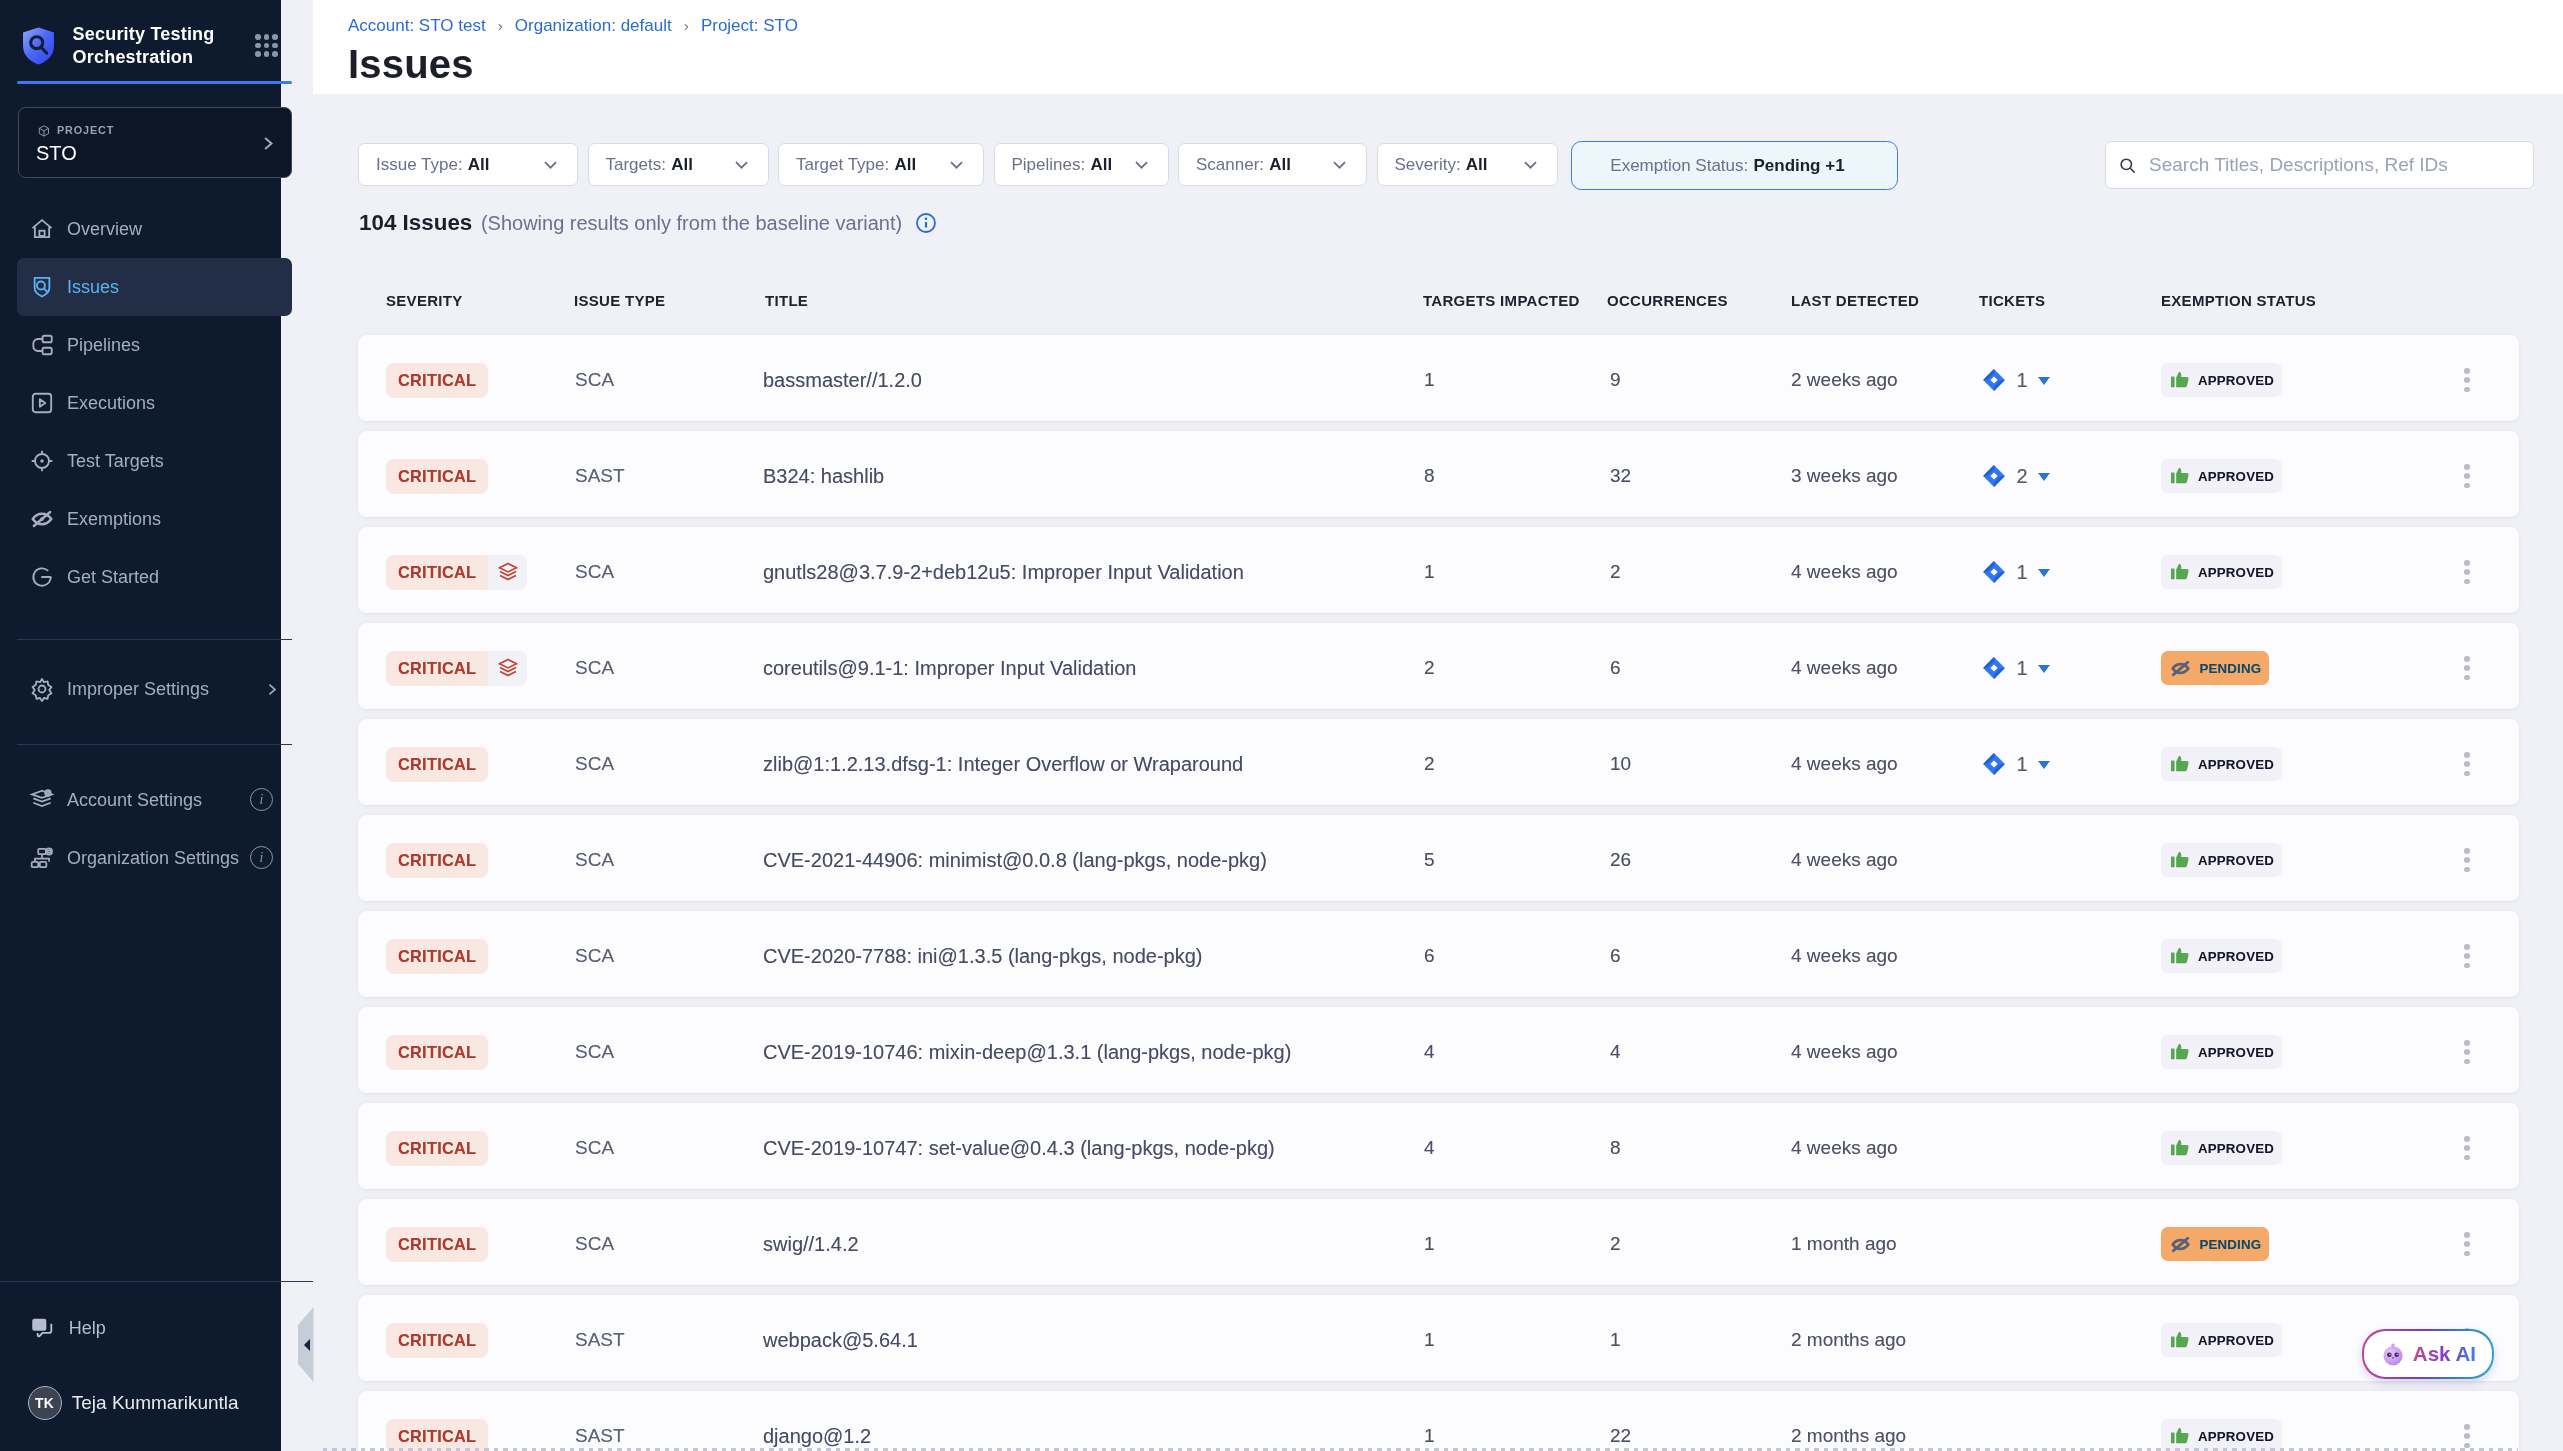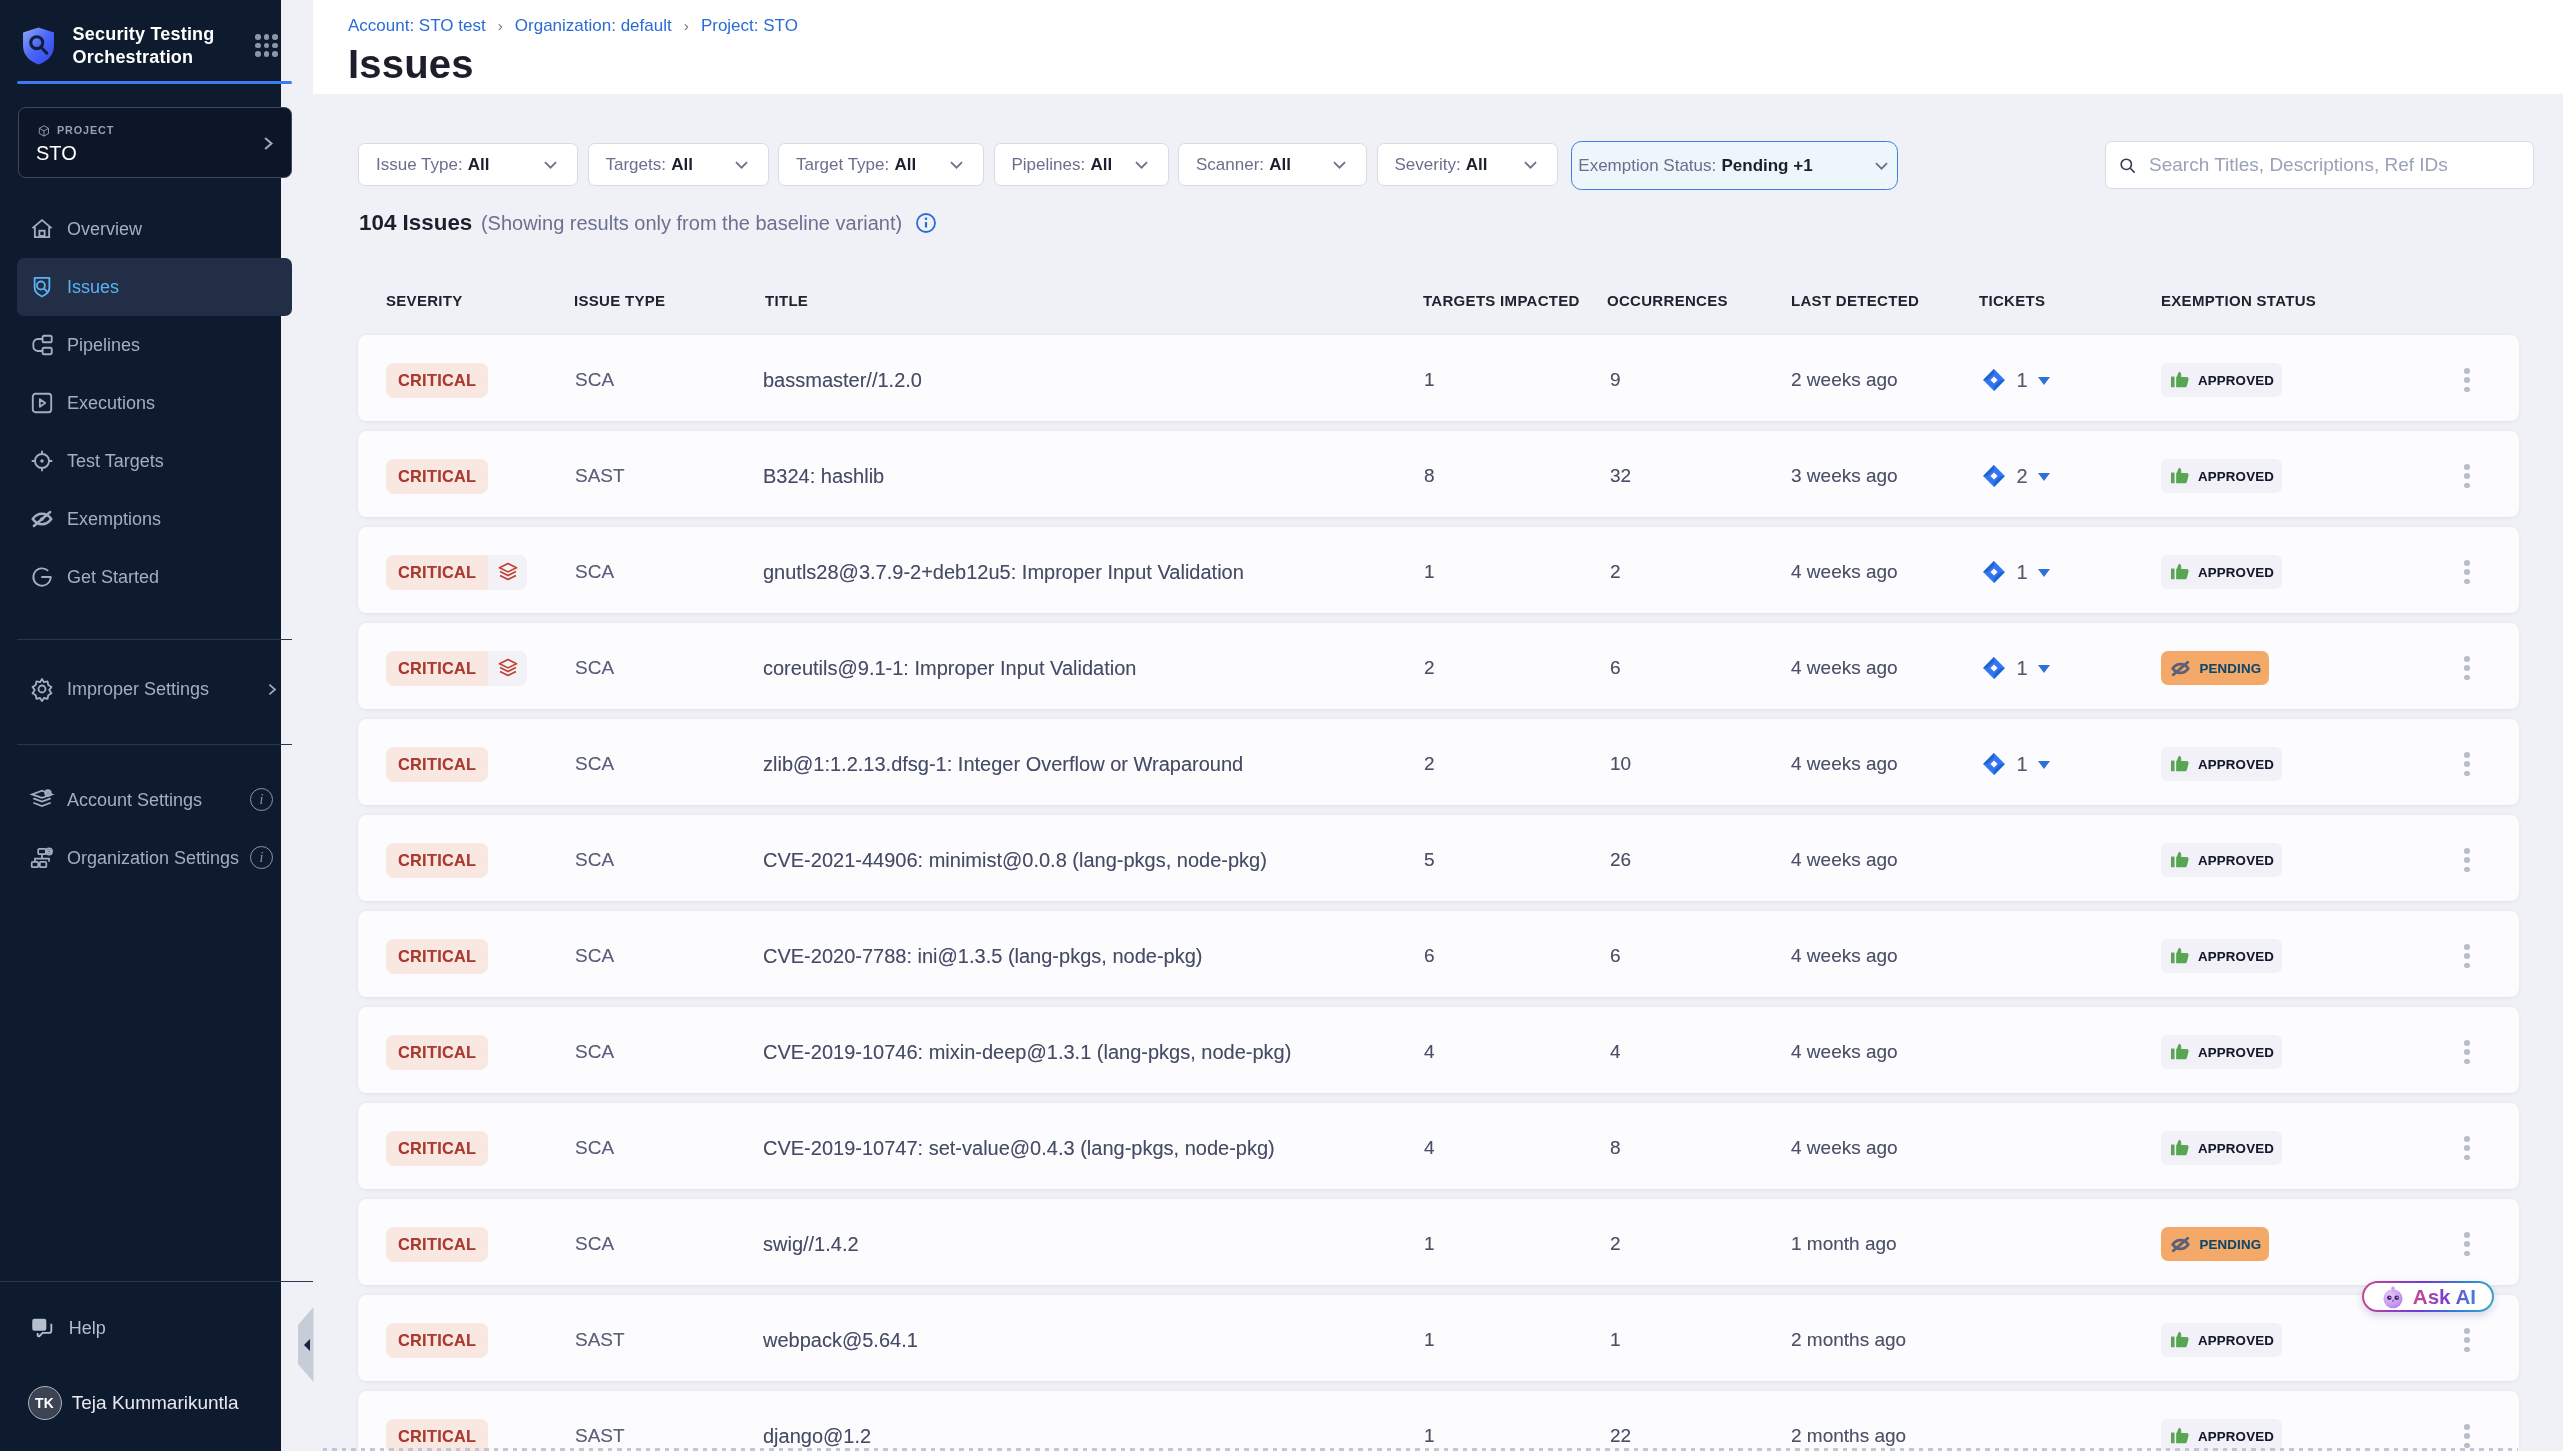--- a/index.html
+++ b/index.html
@@ -36,21 +36,21 @@
 .main{position:absolute;left:313px;top:0;right:0;height:1452px;}
 .topband{position:absolute;left:0;top:0;right:0;height:94px;background:#fff;}
 .crumbs{position:absolute;left:35px;top:15.5px;font-size:17px;color:#2b6bd4;display:flex;align-items:center;}
 .crumbs .sep{color:#6b7390;margin:0 12px;font-size:15.5px;}
 .pg-title{position:absolute;left:35px;top:42px;font-size:40px;font-weight:700;color:#1d1e2c;letter-spacing:0.2px;}
 
 .fbar{position:absolute;left:45px;top:143px;height:43px;display:flex;}
 .fbtn{height:43px;border:0.9px solid #d8dae6;border-radius:6.9px;background:#fff;display:flex;align-items:center;justify-content:space-between;padding:0 17px;margin-right:9.5px;font-size:17px;color:#6b6f8d;white-space:nowrap;}
 .fbtn b{color:#1c1f2e;font-weight:700;margin-left:5.2px;}
 .fbtn .chv{margin-left:15.5px;}
-.fbtn.hl{height:49px;margin-top:-1.7px;margin-left:4.3px;background:#edf6fa;border:1.3px solid #3b7de2;border-radius:10.3px;padding:0 6px;}
+.fbtn.hl{height:49px;margin-top:-1.7px;margin-left:4.3px;background:#edf6fa;border:1.3px solid #3b7de2;border-radius:10.3px;padding:0 38px;}
 .search{position:absolute;left:1792px;top:141px;width:429px;height:48px;background:#fff;border:0.9px solid #d8dae6;border-radius:6.9px;display:flex;align-items:center;padding:0 12px;color:#9aa2b8;font-size:19px;}
 .search svg{margin-right:12px;}
 
 .count{position:absolute;left:46px;top:210px;font-size:22.4px;color:#1d1e2c;font-weight:700;display:flex;align-items:center;}
 .count .sub{font-weight:400;color:#6b7090;font-size:20px;margin-left:8.6px;}
 .count .ii{margin-left:12px;}
 
 .thead{position:absolute;top:292px;height:17px;font-size:15px;font-weight:700;color:#20222f;letter-spacing:0.3px;}
 .rows{position:absolute;left:45px;top:335px;width:2161px;}
 .row{position:relative;width:2161px;height:86px;background:#fcfcfe;border-radius:8.6px;margin-bottom:10px;box-shadow:0 0.9px 3.4px rgba(40,41,61,.07);}
@@ -69,21 +69,21 @@
 .stackchip{background:#f1f1f6;border-radius:0 7.7px 7.7px 0;height:35px;width:39px;display:flex;align-items:center;justify-content:center;}
 .exch{height:34px;border-radius:6.9px;display:flex;align-items:center;padding:0 7.7px;font-weight:700;font-size:13.3px;letter-spacing:0.2px;}
 .exch.ap{background:#f1f1f7;color:#171a2c;}
 .exch.pe{background:#f5a969;color:#0c4a6e;}
 .exch svg{margin-right:7.7px;}
 .dots3{display:flex;flex-direction:column;align-items:center;}
 .dots3 i{width:5.6px;height:5.6px;border-radius:50%;background:#b9bcc9;margin:1.9px 0;}
 .jira-n{color:#575c6f;font-size:20px;margin:0 10.3px 0 9.5px;}
 .jcaret{width:0;height:0;border:6.5px solid transparent;border-top:8.6px solid #2e72d8;margin-top:6.9px;}
 
-.askai{position:absolute;left:2362px;top:1281px;width:132px;height:31px;border-radius:23px;background:linear-gradient(100deg,#c9488c,#6d3bdc 45%,#2f82d8 75%,#37a7c9);padding:1.7px;box-shadow:0 3.4px 8.6px rgba(60,30,120,.18);}
+.askai{position:absolute;left:2362px;top:1329px;width:132px;height:50px;border-radius:23px;background:linear-gradient(100deg,#c9488c,#6d3bdc 45%,#2f82d8 75%,#37a7c9);padding:1.7px;box-shadow:0 3.4px 8.6px rgba(60,30,120,.18);}
 .askai .in{width:100%;height:100%;border-radius:21.5px;background:#fff;display:flex;align-items:center;justify-content:center;}
 .askai .txt{font-size:20.6px;font-weight:700;background:linear-gradient(95deg,#c9488c,#7a3bd8 55%,#3f86d4);-webkit-background-clip:text;background-clip:text;color:transparent;margin-left:6.9px;}
 </style></head>
 <body>
 <aside class="sb">
   <div class="logo-row">
     <svg class="logo-shield" width="35" height="40" viewBox="0 0 24 27">
       <defs>
           <linearGradient id="shg" x1="0" y1="0" x2="1" y2="1">
             <stop offset="0" stop-color="#8da6fd"></stop>

